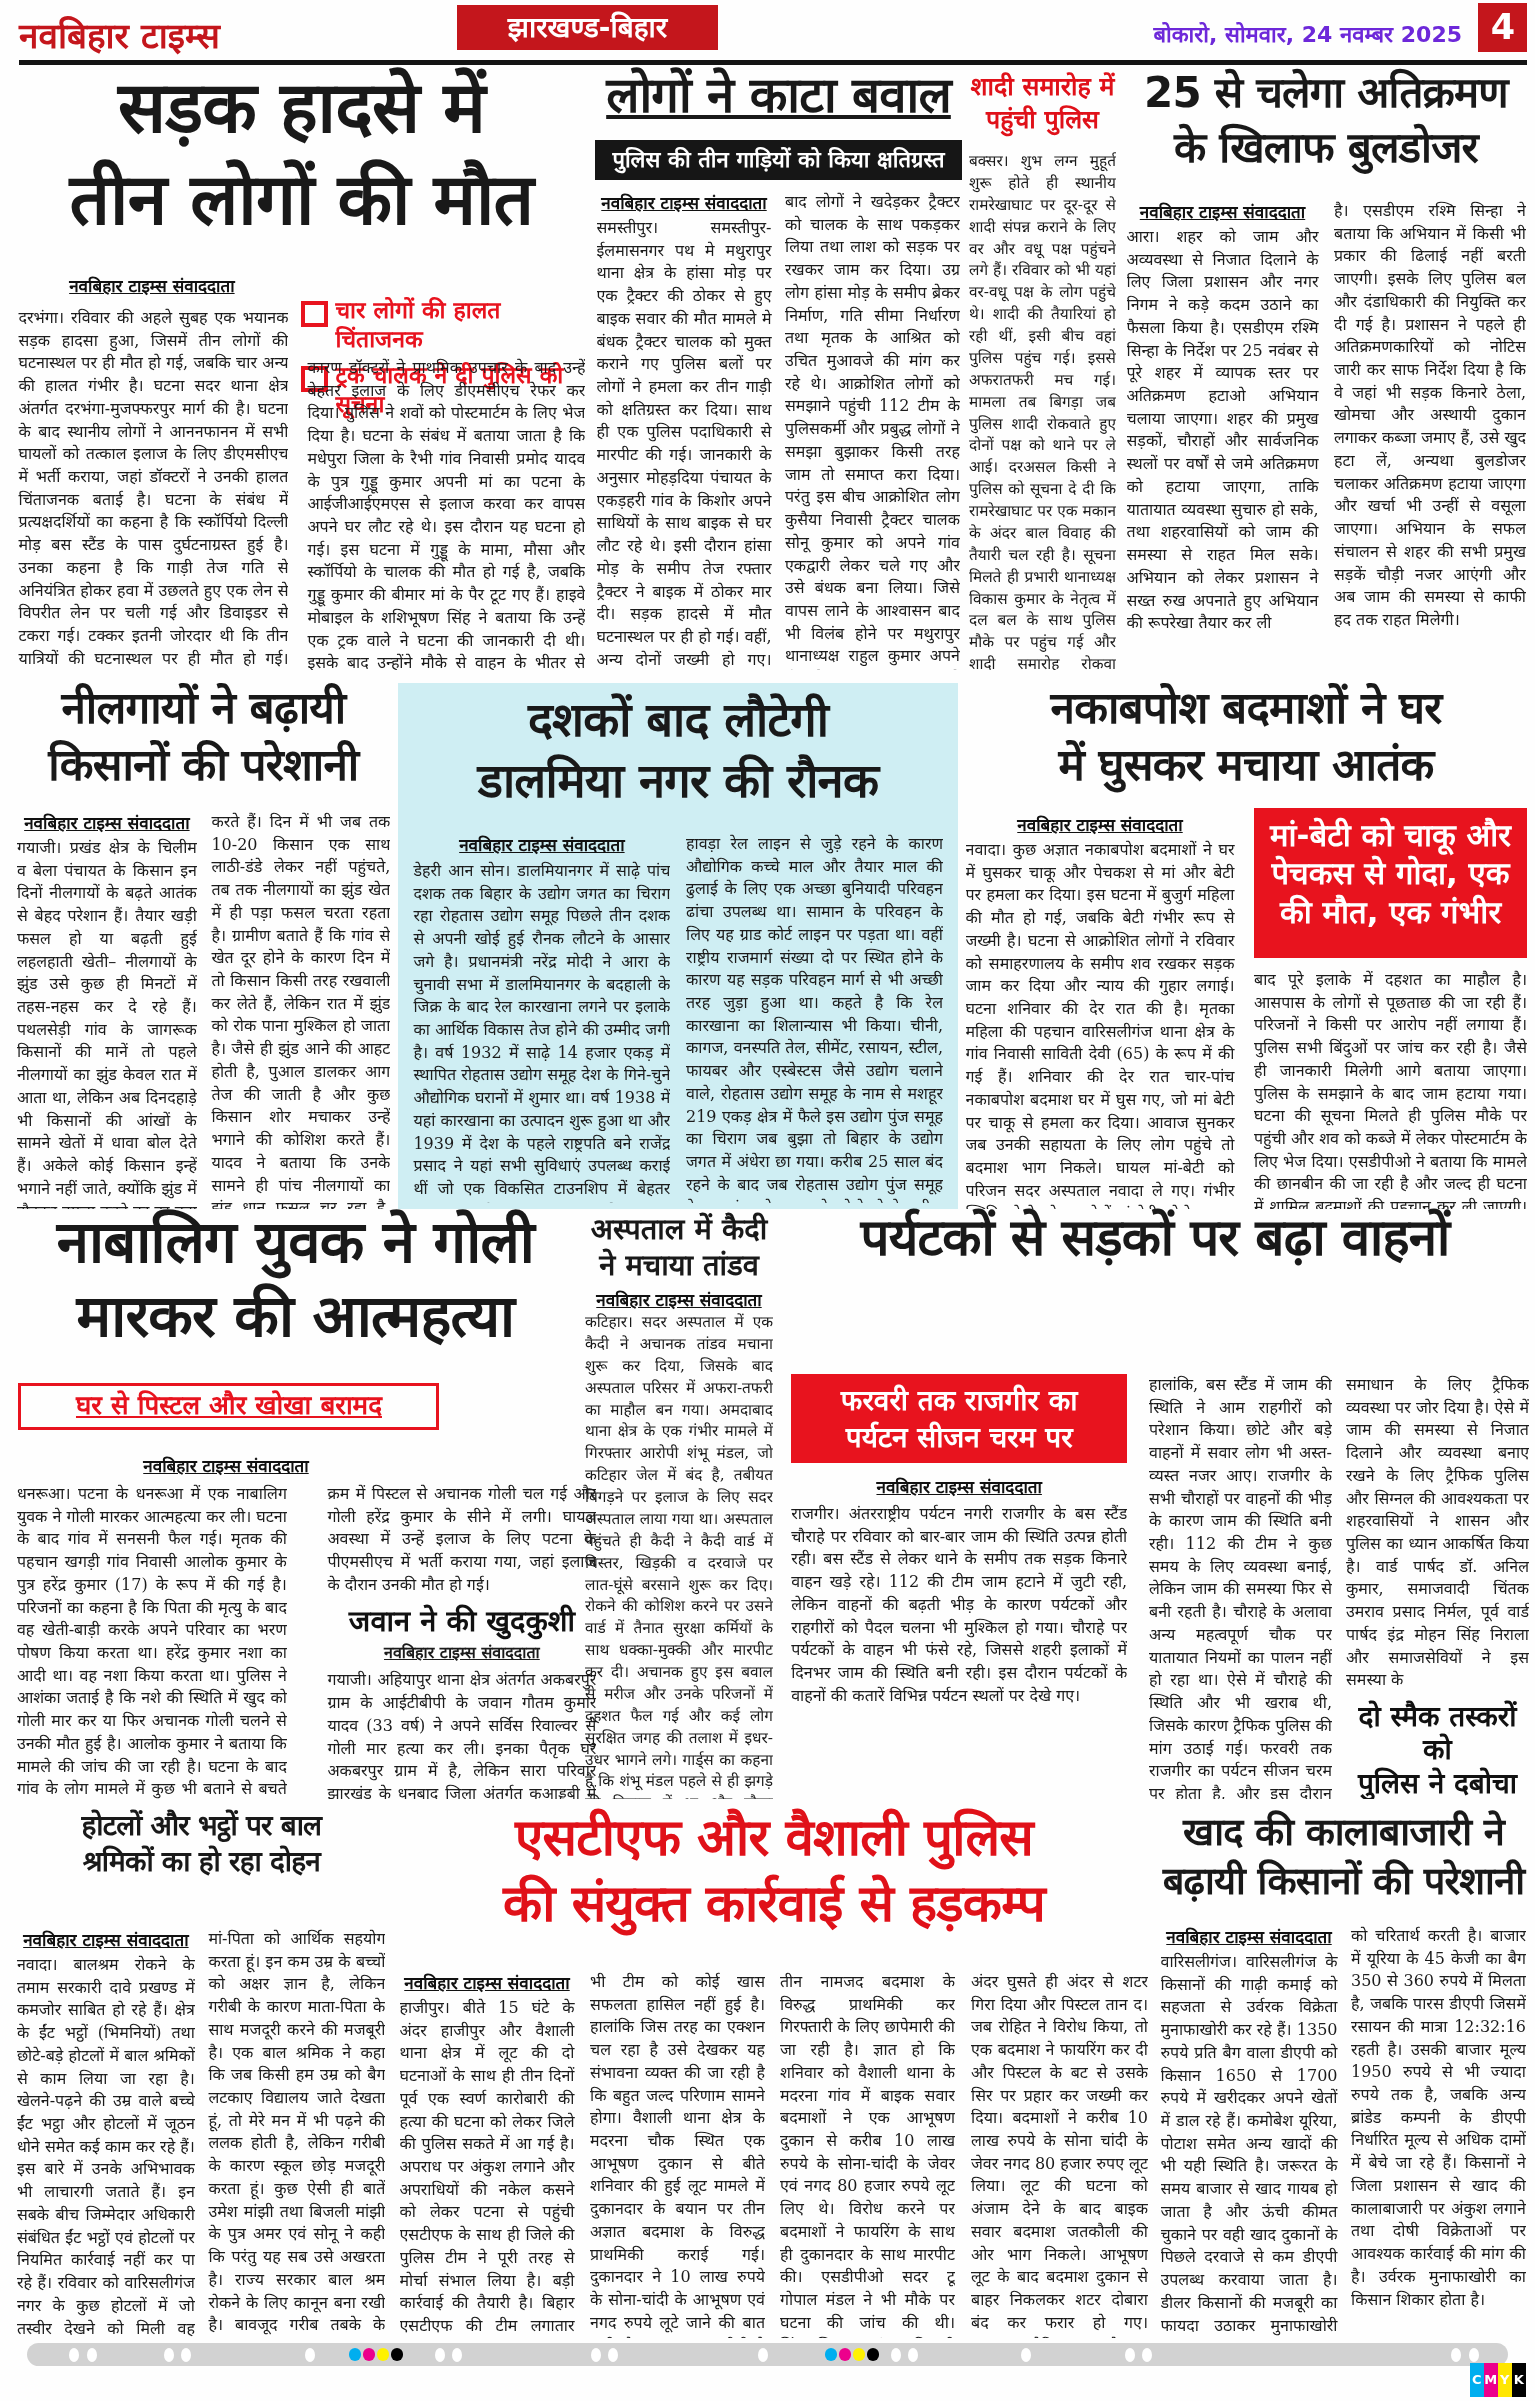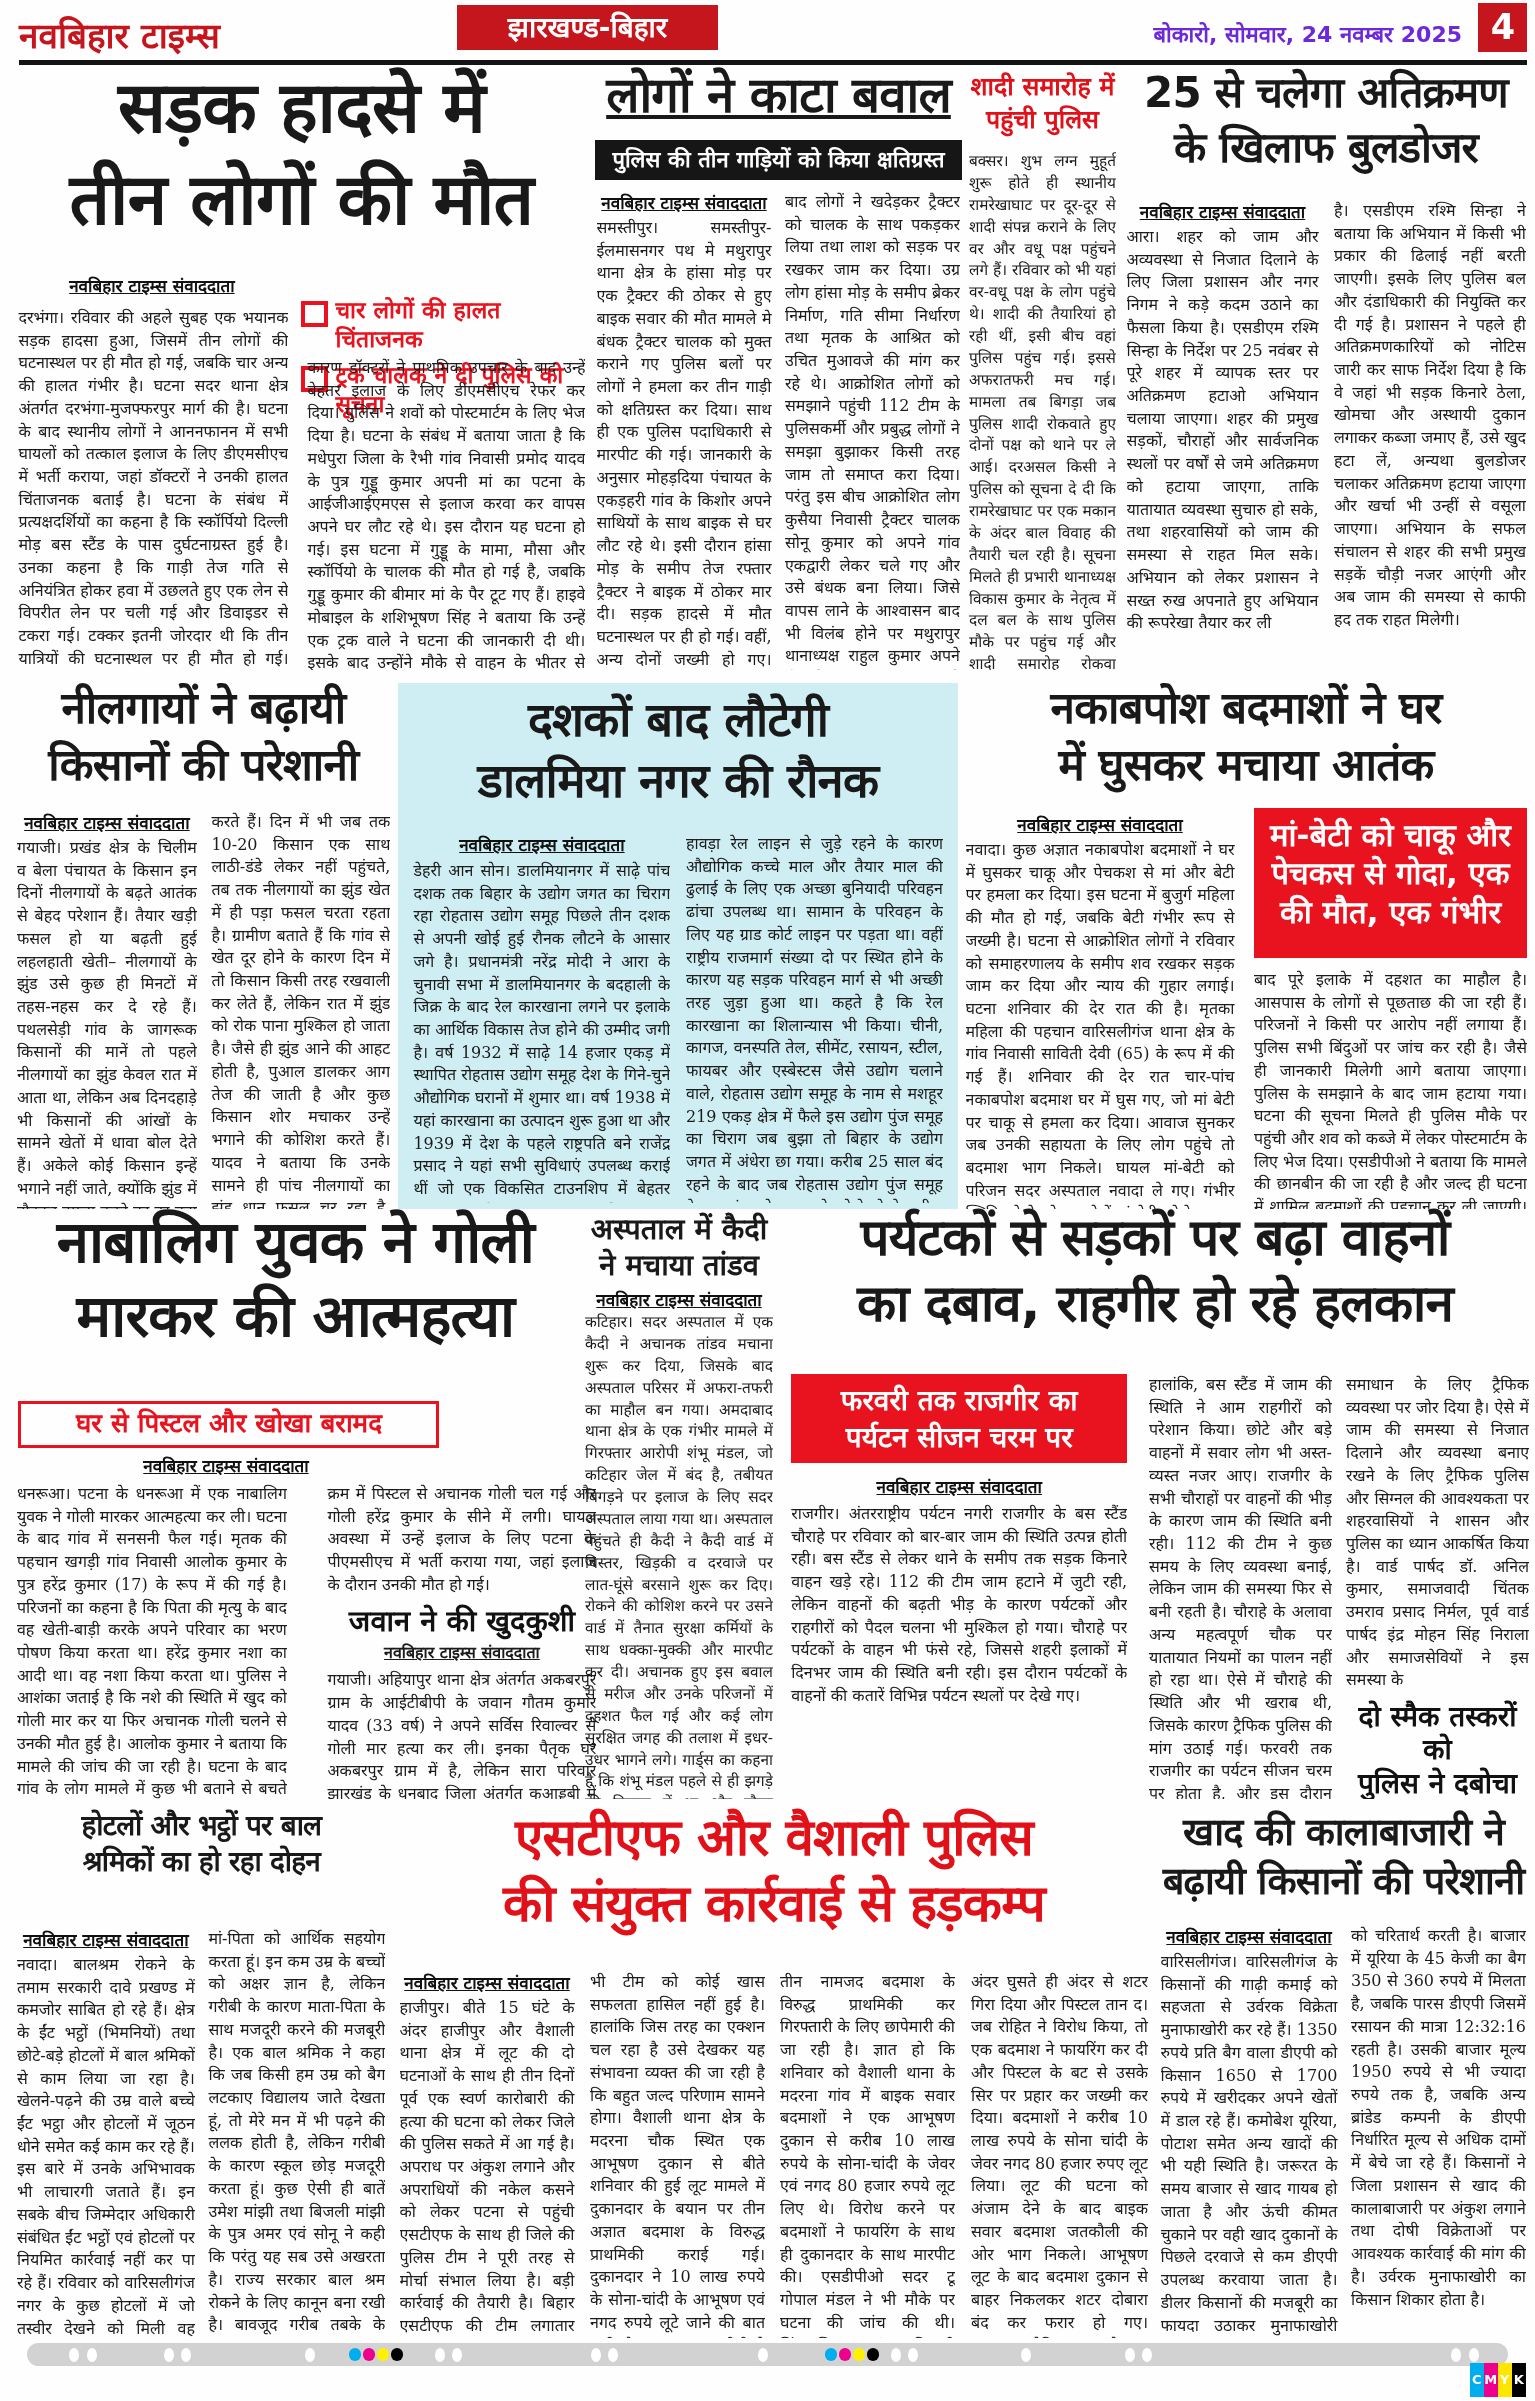--- a/index.html
+++ b/index.html
@@ -129,21 +129,21 @@
     <div class="byline" style="top:134px;left:1.5px;width:269px;">नवबिहार टाइम्स संवाददाता</div>
     <div class="bcol" style="top:160px;left:1.5px;width:269px;bottom:0;">नवादा। कुछ अज्ञात नकाबपोश बदमाशों ने घर में घुसकर चाकू और पेचकश से मां और बेटी पर हमला कर दिया। इस घटना में बुजुर्ग महिला की मौत हो गई, जबकि बेटी गंभीर रूप से जख्मी है। घटना से आक्रोशित लोगों ने रविवार को समाहरणालय के समीप शव रखकर सड़क जाम कर दिया और न्याय की गुहार लगाई। घटना शनिवार की देर रात की है। मृतका महिला की पहचान वारिसलीगंज थाना क्षेत्र के गांव निवासी साविती देवी (65) के रूप में की गई हैं। शनिवार की देर रात चार-पांच नकाबपोश बदमाश घर में घुस गए, जो मां बेटी पर चाकू से हमला कर दिया। आवाज सुनकर जब उनकी सहायता के लिए लोग पहुंचे तो बदमाश भाग निकले। घायल मां-बेटी को परिजन सदर अस्पताल नवादा ले गए। गंभीर स्थिति को देखते हुए दोनों मां-बेटी को रेफर कर दिया गया, जहां मां की मौत हो गई और बहन का इलाज पटना में चल रहा है। हत्या के</div>
     <div class="bcol" style="top:290px;left:290px;width:273px;bottom:0;">बाद पूरे इलाके में दहशत का माहौल है। आसपास के लोगों से पूछताछ की जा रही हैं। परिजनों ने किसी पर आरोप नहीं लगाया हैं। पुलिस सभी बिंदुओं पर जांच कर रही है। जैसे ही जानकारी मिलेगी आगे बताया जाएगा। पुलिस के समझाने के बाद जाम हटाया गया। घटना की सूचना मिलते ही पुलिस मौके पर पहुंची और शव को कब्जे में लेकर पोस्टमार्टम के लिए भेज दिया। एसडीपीओ ने बताया कि मामले की छानबीन की जा रही है और जल्द ही घटना में शामिल बदमाशों की पहचान कर ली जाएगी। पीड़ित परिवार को हरसंभव मदद का भरोसा दिलाया गया है।</div>
   </div>
 
   <div class="art" style="left:15.4px;top:1211px;width:560px;height:588px;">
     <div class="hl" style="top:-6.1px;font-size:58px;line-height:1.28;">
       <div>नाबालिग युवक ने गोली</div>
       <div>मारकर की आत्महत्या</div>
     </div>
-    <div class="kick-border" style="left:3.1px;top:190px;width:415px;height:41px;font-size:26px;line-height:38px;">घर से पिस्टल और खोखा बरामद</div>
+    <div class="kick-border" style="left:3.1px;top:172px;width:415px;height:41px;font-size:26px;line-height:38px;text-decoration:underline;">घर से पिस्टल और खोखा बरामद</div>
     <div class="byline" style="top:243px;left:3.1px;width:415px;">नवबिहार टाइम्स संवाददाता</div>
     <div class="bcol" style="top:272px;left:1.5px;width:270px;bottom:0;">धनरूआ। पटना के धनरूआ में एक नाबालिग युवक ने गोली मारकर आत्महत्या कर ली। घटना के बाद गांव में सनसनी फैल गई। मृतक की पहचान खगड़ी गांव निवासी आलोक कुमार के पुत्र हरेंद्र कुमार (17) के रूप में की गई है। परिजनों का कहना है कि पिता की मृत्यु के बाद वह खेती-बाड़ी करके अपने परिवार का भरण पोषण किया करता था। हरेंद्र कुमार नशा का आदी था। वह नशा किया करता था। पुलिस ने आशंका जताई है कि नशे की स्थिति में खुद को गोली मार कर या फिर अचानक गोली चलने से उनकी मौत हुई है। आलोक कुमार ने बताया कि मामले की जांच की जा रही है। घटना के बाद गांव के लोग मामले में कुछ भी बताने से बचते नजर आ रहे हैं।</div>
     <div class="bcol" style="top:272px;left:290px;width:269px;bottom:0;margin-left:22px;">
       <span>क्रम में पिस्टल से अचानक गोली चल गई और गोली हरेंद्र कुमार के सीने में लगी। घायल अवस्था में उन्हें इलाज के लिए पटना के पीएमसीएच में भर्ती कराया गया, जहां इलाज के दौरान उनकी मौत हो गई।</span>
       <div class="subhead2">जवान ने की खुदकुशी</div>
       <span class="subbyline">नवबिहार टाइम्स संवाददाता</span>
       <span>गयाजी। अहियापुर थाना क्षेत्र अंतर्गत अकबरपुर ग्राम के आईटीबीपी के जवान गौतम कुमार यादव (33 वर्ष) ने अपने सर्विस रिवाल्वर से गोली मार हत्या कर ली। इनका पैतृक घर अकबरपुर ग्राम में है, लेकिन सारा परिवार झारखंड के धनबाद जिला अंतर्गत कुआड्डूबी में रहता है। जानकारी के अनुसार मृतक आईटीबीपी के 36 बटालियन में तैनात थे। पिछले दिनों बिहार विधानसभा चुनाव के दौरान गौतम की ड्यूटी लगी थी और अपनी कम्पनी के साथ बेतिया जिला के बैरिया प्रखण्ड के श्रीनगर थाना क्षेत्र के कोहड़ा इंटर स्तरीय स्कूल में रुके थे।</span>
     </div>
   </div>
 
@@ -152,21 +152,20 @@
       <div>अस्पताल में कैदी</div>
       <div>ने मचाया तांडव</div>
     </div>
     <div class="byline" style="top:77px;left:0;width:188px;">नवबिहार टाइम्स संवाददाता</div>
     <div class="bcol" style="top:101px;left:0;width:188px;bottom:0;font-size:15.4px;">कटिहार। सदर अस्पताल में एक कैदी ने अचानक तांडव मचाना शुरू कर दिया, जिसके बाद अस्पताल परिसर में अफरा-तफरी का माहौल बन गया। अमदाबाद थाना क्षेत्र के एक गंभीर मामले में गिरफ्तार आरोपी शंभू मंडल, जो कटिहार जेल में बंद है, तबीयत बिगड़ने पर इलाज के लिए सदर अस्पताल लाया गया था। अस्पताल पहुंचते ही कैदी ने कैदी वार्ड में बिस्तर, खिड़की व दरवाजे पर लात-घूंसे बरसाने शुरू कर दिए। रोकने की कोशिश करने पर उसने वार्ड में तैनात सुरक्षा कर्मियों के साथ धक्का-मुक्की और मारपीट कर दी। अचानक हुए इस बवाल से मरीज और उनके परिजनों में दहशत फैल गई और कई लोग सुरक्षित जगह की तलाश में इधर-उधर भागने लगे। गार्ड्स का कहना है कि शंभू मंडल पहले से ही झगड़े की फिराक में था और मौका मिलते ही भागने की कोशिश में तांडव करने लगा। स्थिति नियंत्रण से बाहर होते देख अस्पताल प्रशासन ने तुरंत नगर थाना को सूचना दी। पुलिस टीम मौके पर पहुंची और जेल गार्ड्स के साथ मिलकर लगभग आधे घंटे की मशक्कत के बाद किसी तरह आरोपी को काबू में किया।</div>
   </div>
 
   <div class="art" style="left:782px;top:1211px;width:746px;height:588px;">
     <div class="hl" style="top:-6.1px;font-size:51px;line-height:1.3;">
       <div>पर्यटकों से सड़कों पर बढ़ा वाहनों</div>
-      <div>का दबाव, राहगीर हो रहे हलकान</div>
     </div>
     <div class="kick-redbox" style="left:9.2px;top:163px;width:336px;height:89px;font-size:28px;line-height:1.3;padding:9.2px 6.1px;box-sizing:border-box;">
       <div>फरवरी तक राजगीर का</div>
       <div>पर्यटन सीजन चरम पर</div>
     </div>
     <div class="byline" style="top:264px;left:9.2px;width:336px;">नवबिहार टाइम्स संवाददाता</div>
     <div class="bcol" style="top:292px;left:9.2px;width:336px;bottom:0;">राजगीर। अंतरराष्ट्रीय पर्यटन नगरी राजगीर के बस स्टैंड चौराहे पर रविवार को बार-बार जाम की स्थिति उत्पन्न होती रही। बस स्टैंड से लेकर थाने के समीप तक सड़क किनारे वाहन खड़े रहे। 112 की टीम जाम हटाने में जुटी रही, लेकिन वाहनों की बढ़ती भीड़ के कारण पर्यटकों और राहगीरों को पैदल चलना भी मुश्किल हो गया। चौराहे पर पर्यटकों के वाहन भी फंसे रहे, जिससे शहरी इलाकों में दिनभर जाम की स्थिति बनी रही। इस दौरान पर्यटकों के वाहनों की कतारें विभिन्न पर्यटन स्थलों पर देखे गए।</div>
     <div class="bcol" style="top:163px;left:367px;width:183px;bottom:0;">हालांकि, बस स्टैंड में जाम की स्थिति ने आम राहगीरों को परेशान किया। छोटे और बड़े वाहनों में सवार लोग भी अस्त-व्यस्त नजर आए। राजगीर के सभी चौराहों पर वाहनों की भीड़ के कारण जाम की स्थिति बनी रही। 112 की टीम ने कुछ समय के लिए व्यवस्था बनाई, लेकिन जाम की समस्या फिर से बनी रहती है। चौराहे के अलावा अन्य महत्वपूर्ण चौक पर यातायात नियमों का पालन नहीं हो रहा था। ऐसे में चौराहे की स्थिति और भी खराब थी, जिसके कारण ट्रैफिक पुलिस की मांग उठाई गई। फरवरी तक राजगीर का पर्यटन सीजन चरम पर होता है, और इस दौरान पर्यटकों के वाहनों का दबाव बढ़ने से जाम की समस्या बनी रहती है। इस बीच, शुक्रवार को विभिन्न दूरस्थ स्थानों से पिकनिक मनाने वाले परिवार, शैक्षणिक भ्रमण पर आए छात्र, देसी-विदेशी सैलानी और गर्म जलकुंड स्नान करने आए तीर्थयात्री राजगीर के</div>
     <div class="bcol" style="top:163px;left:564px;width:183px;bottom:0;">
       <span>समाधान के लिए ट्रैफिक व्यवस्था पर जोर दिया है। ऐसे में जाम की समस्या से निजात दिलाने और व्यवस्था बनाए रखने के लिए ट्रैफिक पुलिस और सिग्नल की आवश्यकता पर शहरवासियों ने शासन और पुलिस का ध्यान आकर्षित किया है। वार्ड पार्षद डॉ. अनिल कुमार, समाजवादी चिंतक उमराव प्रसाद निर्मल, पूर्व वार्ड पार्षद इंद्र मोहन सिंह निराला और समाजसेवियों ने इस समस्या के</span>

